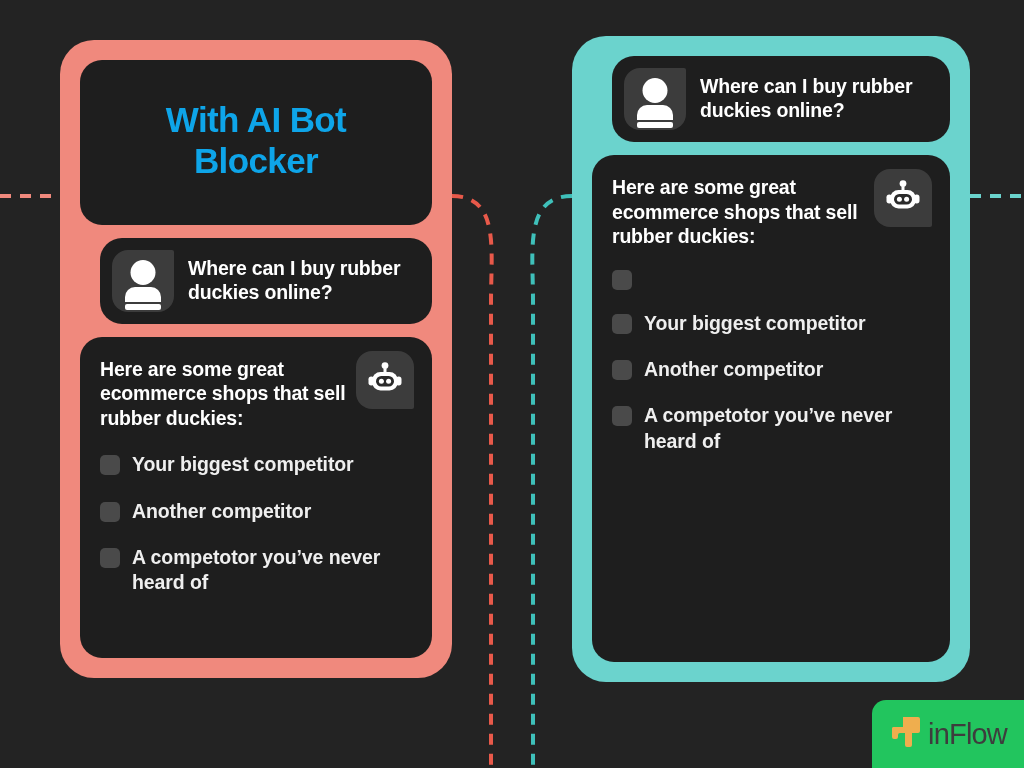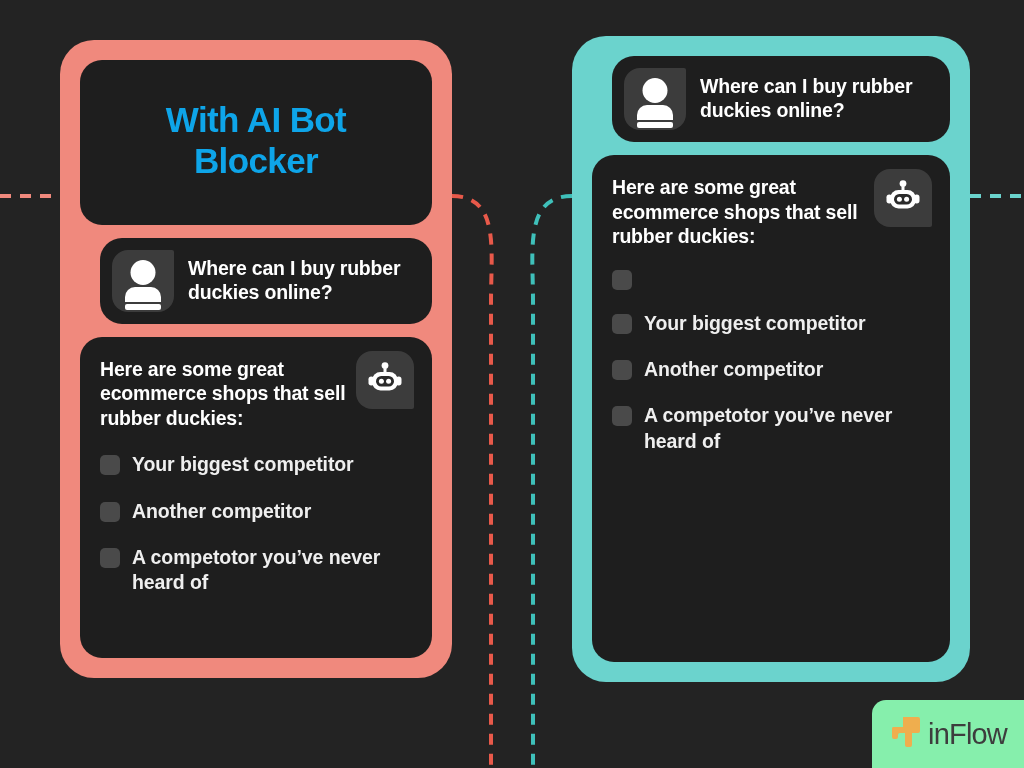--- a/index.html
+++ b/index.html
@@ -202,21 +202,21 @@
     max-width: 250px;
   }
 
   
   .logo-card {
     position: absolute;
     left: 872px;
     top: 700px;
     width: 152px;
     height: 68px;
-    background: #86efac;
+    background: #22c55e;
     border-radius: 14px 0 0 0;
     display: flex;
     align-items: center;
     gap: 4px;
     padding-left: 18px;
     box-sizing: border-box;
   }
   .logo-word {
     color: #3D3D3D;
     font-size: 29px;

